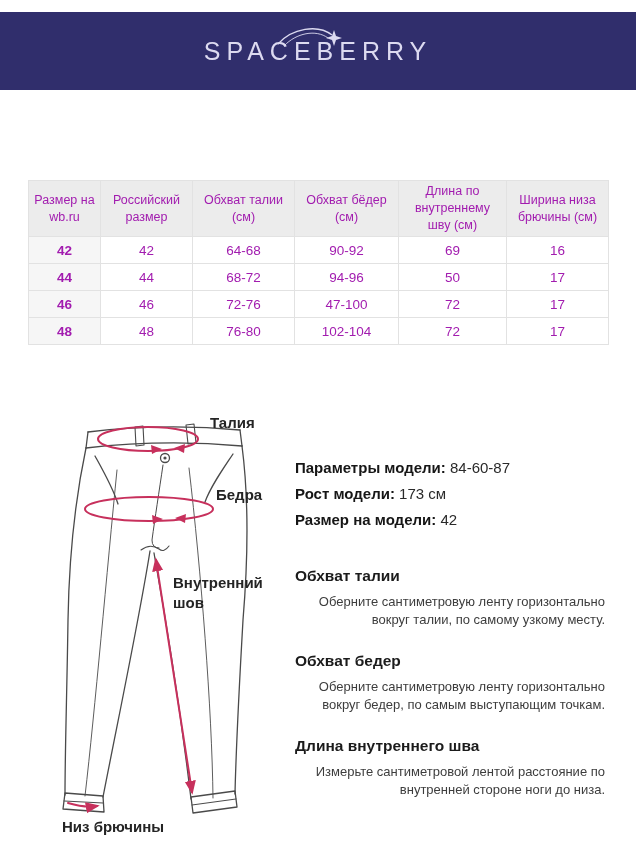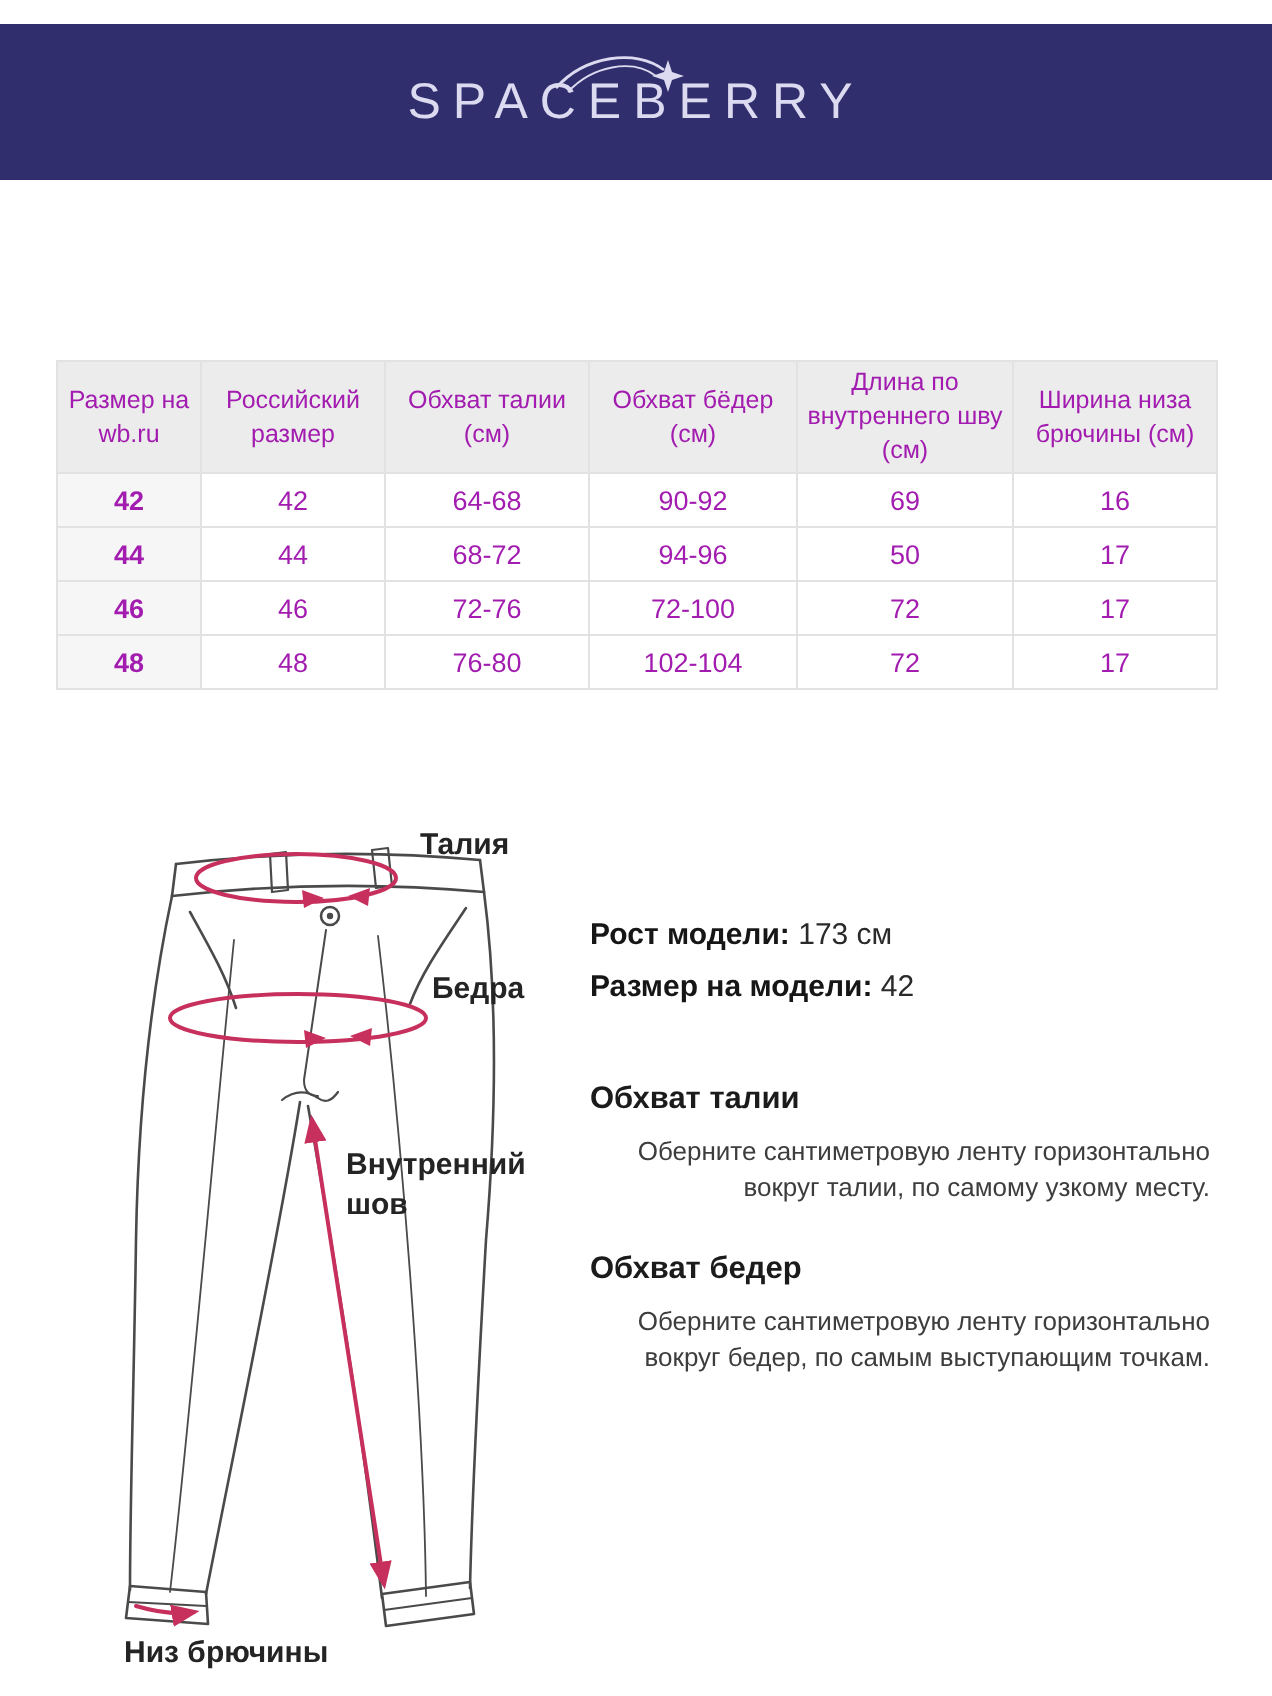--- a/index.html
+++ b/index.html
@@ -85,21 +85,21 @@
       <col style="width:104px">
         <col style="width:108px">
         <col style="width:102px">
     </colgroup>
     <thead>
       <tr>
         <th>Размер на wb.ru</th>
         <th>Российский размер</th>
         <th>Обхват талии (см)</th>
         <th>Обхват бёдер (см)</th>
-        <th>Длина по внутреннего шву (см)</th>
+        <th>Длина по внутреннему шву (см)</th>
         <th>Ширина низа брючины (см)</th>
       </tr>
     </thead>
     <tbody>
       <tr>
         <td class="first-col">42</td>
         <td>42</td>
         <td>64-68</td>
         <td>90-92</td>
         <td>69</td>
@@ -110,21 +110,21 @@
         <td>44</td>
         <td>68-72</td>
         <td>94-96</td>
         <td>50</td>
         <td>17</td>
       </tr>
       <tr>
         <td class="first-col">46</td>
         <td>46</td>
         <td>72-76</td>
-        <td>72-100</td>
+        <td>47-100</td>
         <td>72</td>
         <td>17</td>
       </tr>
       <tr>
         <td class="first-col">48</td>
         <td>48</td>
         <td>76-80</td>
         <td>102-104</td>
         <td>72</td>
         <td>17</td>
@@ -188,33 +188,41 @@
     </svg>
 
     <div class="diag-label" style="left:180px; top:8px;">Талия</div>
     <div class="diag-label" style="left:186px; top:80px;">Бедра</div>
     <div class="diag-label wrap" style="left:143px; top:168px; width:104px;">Внутренний шов</div>
     <div class="diag-label" style="left:32px; top:412px;">Низ брючины</div>
   </div>
 
   <div class="info-col">
     <div class="model-line">
+      <span class="lbl">Параметры модели:</span>
+      <span>84-60-87</span>
+    </div>
+    <div class="model-line">
       <span class="lbl">Рост модели:</span>
       <span>173 см</span>
     </div>
     <div class="model-line">
       <span class="lbl">Размер на модели:</span>
       <span>42</span>
     </div>
 
     <div class="guide">
       <div class="guide-block">
         <div class="guide-title">Обхват талии</div>
         <div class="guide-text">Оберните сантиметровую ленту горизонтально вокруг талии, по самому узкому месту.</div>
       </div>
       <div class="guide-block">
         <div class="guide-title">Обхват бедер</div>
         <div class="guide-text">Оберните сантиметровую ленту горизонтально вокруг бедер, по самым выступающим точкам.</div>
       </div>
+      <div class="guide-block">
+        <div class="guide-title">Длина внутреннего шва</div>
+        <div class="guide-text">Измерьте сантиметровой лентой расстояние по внутренней стороне ноги до низа.</div>
+      </div>
     </div>
   </div>
 
 </div>
 
 </body></html>

